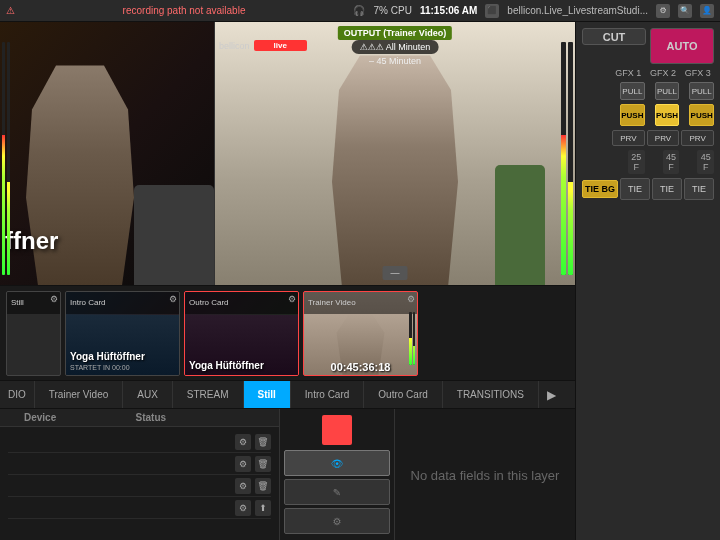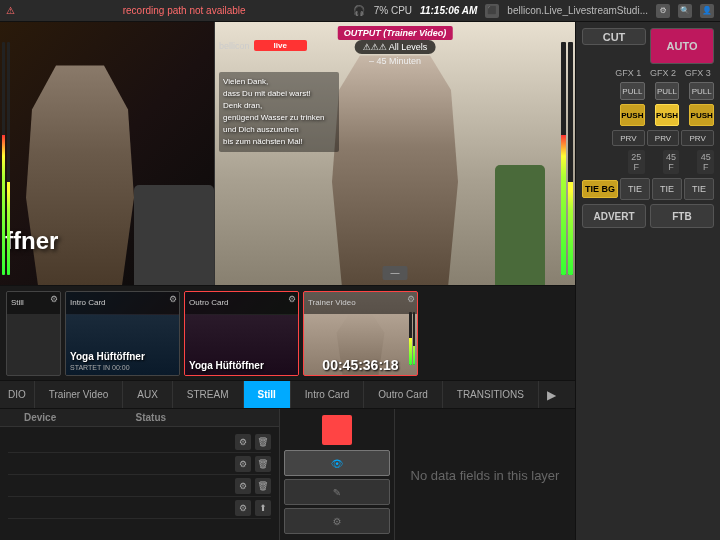--- a/index.html
+++ b/index.html
@@ -35,21 +35,20 @@
       gap: 8px;
       font-size: 10px;
       color: #aaa;
     }
     .top-bar-cpu {
       color: #ccc;
     }
     .top-bar-time {
       color: #fff;
       font-weight: bold;
-      font-style: italic;
     }
     .top-bar-icon {
       width: 14px;
       height: 14px;
       background: #555;
       border-radius: 2px;
       display: inline-flex;
       align-items: center;
       justify-content: center;
       font-size: 8px;
@@ -125,29 +124,28 @@
     .output-panel {
       flex: 1;
       position: relative;
       background: #000;
     }
     .output-label {
       position: absolute;
       top: 4px;
       left: 50%;
       transform: translateX(-50%);
-      background: #be185d;
+      background: #4d7c0f;
       color: #fff;
       font-size: 9px;
       font-weight: bold;
       padding: 2px 6px;
       border-radius: 2px;
       z-index: 10;
       white-space: nowrap;
-      font-style: italic;
     }
     .output-badge-row {
       position: absolute;
       top: 18px;
       left: 4px;
       display: flex;
       align-items: center;
       gap: 4px;
       z-index: 10;
     }
@@ -487,21 +485,21 @@
       background: linear-gradient(180deg, #c0b0a0 0%, #8a7a6a 100%);
       position: relative;
       border: 1px solid #ff4444 !important;
     }
     .thumb-timer {
       position: absolute;
       bottom: 2px;
       left: 50%;
       transform: translateX(-50%);
       color: #fff;
-      font-size: 14px;
+      font-size: 11px;
       font-weight: bold;
       text-shadow: 1px 1px 2px #000;
       white-space: nowrap;
     }
     .thumb-title-bg {
       position: absolute;
       top: 0; left: 0; right: 0;
       height: 22px;
       background: rgba(0,0,0,0.5);
       display: flex;
@@ -692,26 +690,23 @@
       <div class="output-panel">
         <div class="output-label">OUTPUT (Trainer Video)</div>
         <div class="output-video-bg">
           <div class="output-badge-row">
             <span class="output-brand">bellicon</span>
             <span class="live-badge">live</span>
           </div>
           <div class="output-trainer"></div>
           <div class="output-plant"></div>
 
-          <div class="output-text-overlay" style="top:50px;font-size:8px;line-height:1.5;background:rgba(0,0,0,0.4);padding:4px;border-radius:2px;max-width:120px;">
-            Vielen Dank,<br>dass Du mit dabei warst!<br>Denk dran,<br>genügend Wasser zu trinken<br>und Dich auszuruhen<br>bis zum nächsten Mal!
-          </div>
 
           <div style="position:absolute;top:18px;left:50%;transform:translateX(-50%);background:rgba(0,0,0,0.7);color:#fff;font-size:9px;padding:2px 8px;border-radius:10px;white-space:nowrap;">
-            <span>⚠⚠⚠ All Levels</span>
+            <span>⚠⚠⚠ All Minuten</span>
           </div>
           <div style="position:absolute;top:34px;left:50%;transform:translateX(-50%);color:#eee;font-size:9px;white-space:nowrap;">
             <span>– 45 Minuten</span>
           </div>
 
           <div class="volume-meters">
             <div class="meter-bar">
               <div class="meter-fill-green"></div>
             </div>
             <div class="meter-bar">
@@ -948,24 +943,16 @@
         <span>TIE</span>
       </div>
       <div class="btn-tie">
         <span>TIE</span>
       </div>
       <div class="btn-tie">
         <span>TIE</span>
       </div>
     </div>
 
-    <div class="advert-ftb-row">
-      <div class="btn-advert" style="flex:1;">
-        <span>ADVERT</span>
-      </div>
-      <div class="btn-ftb">
-        <span>FTB</span>
-      </div>
-    </div>
 
   </div>
 
 </div>
 
 </body></html>

